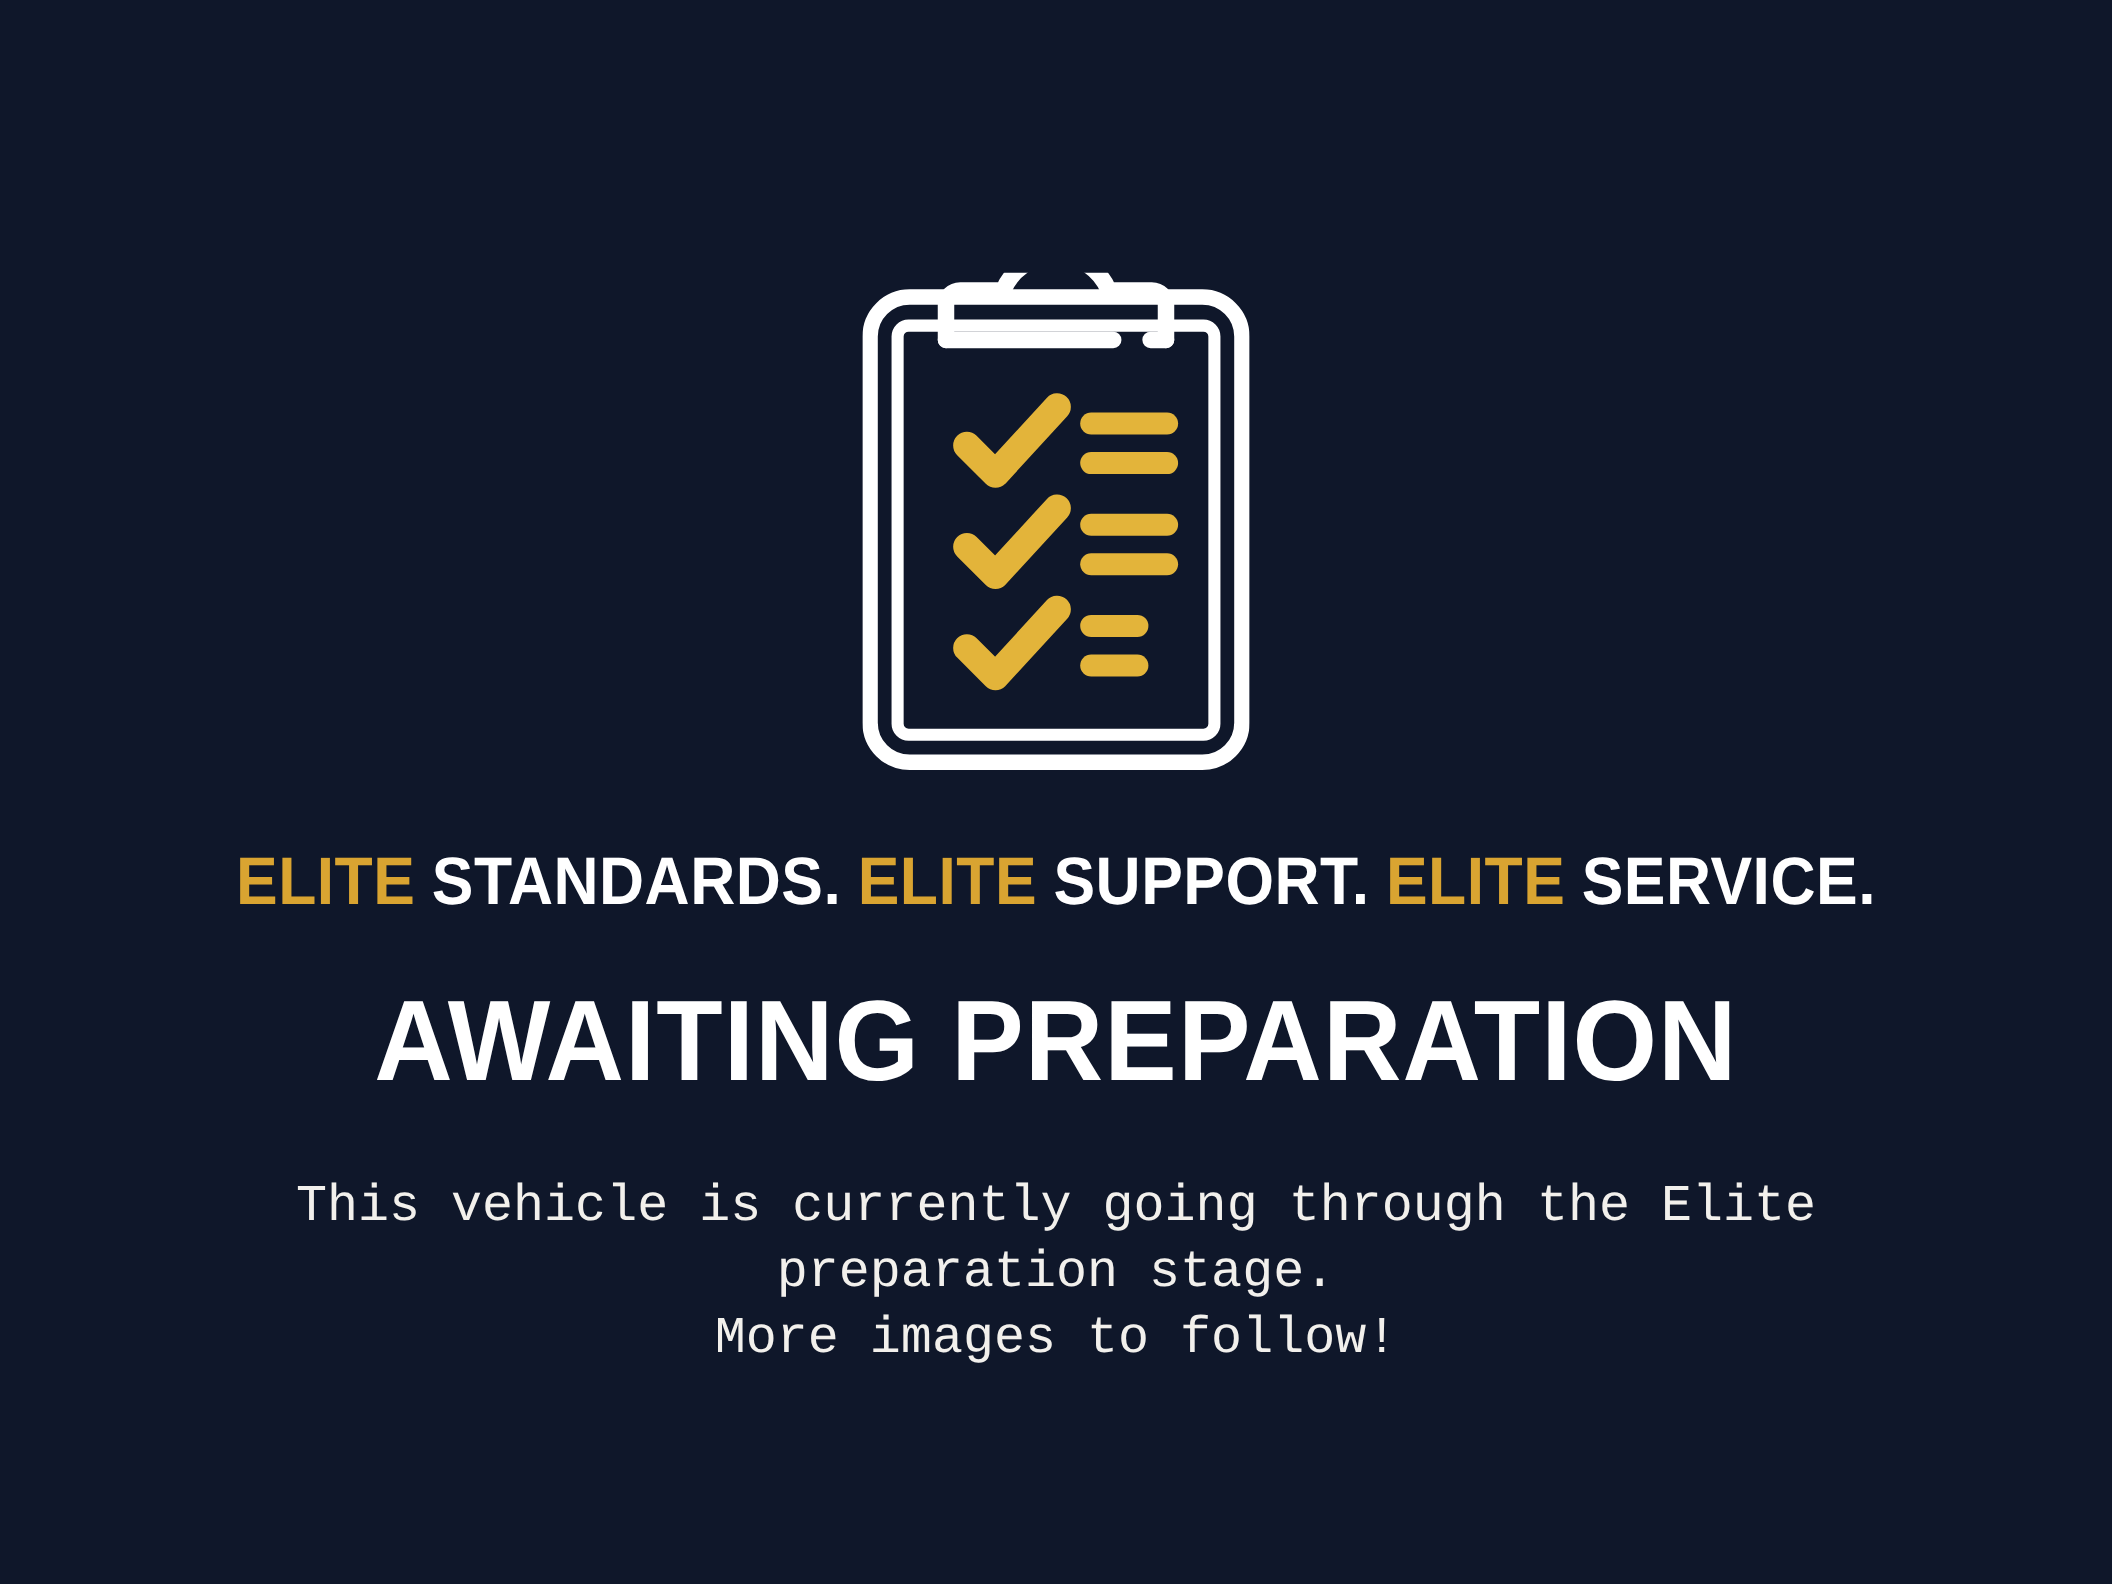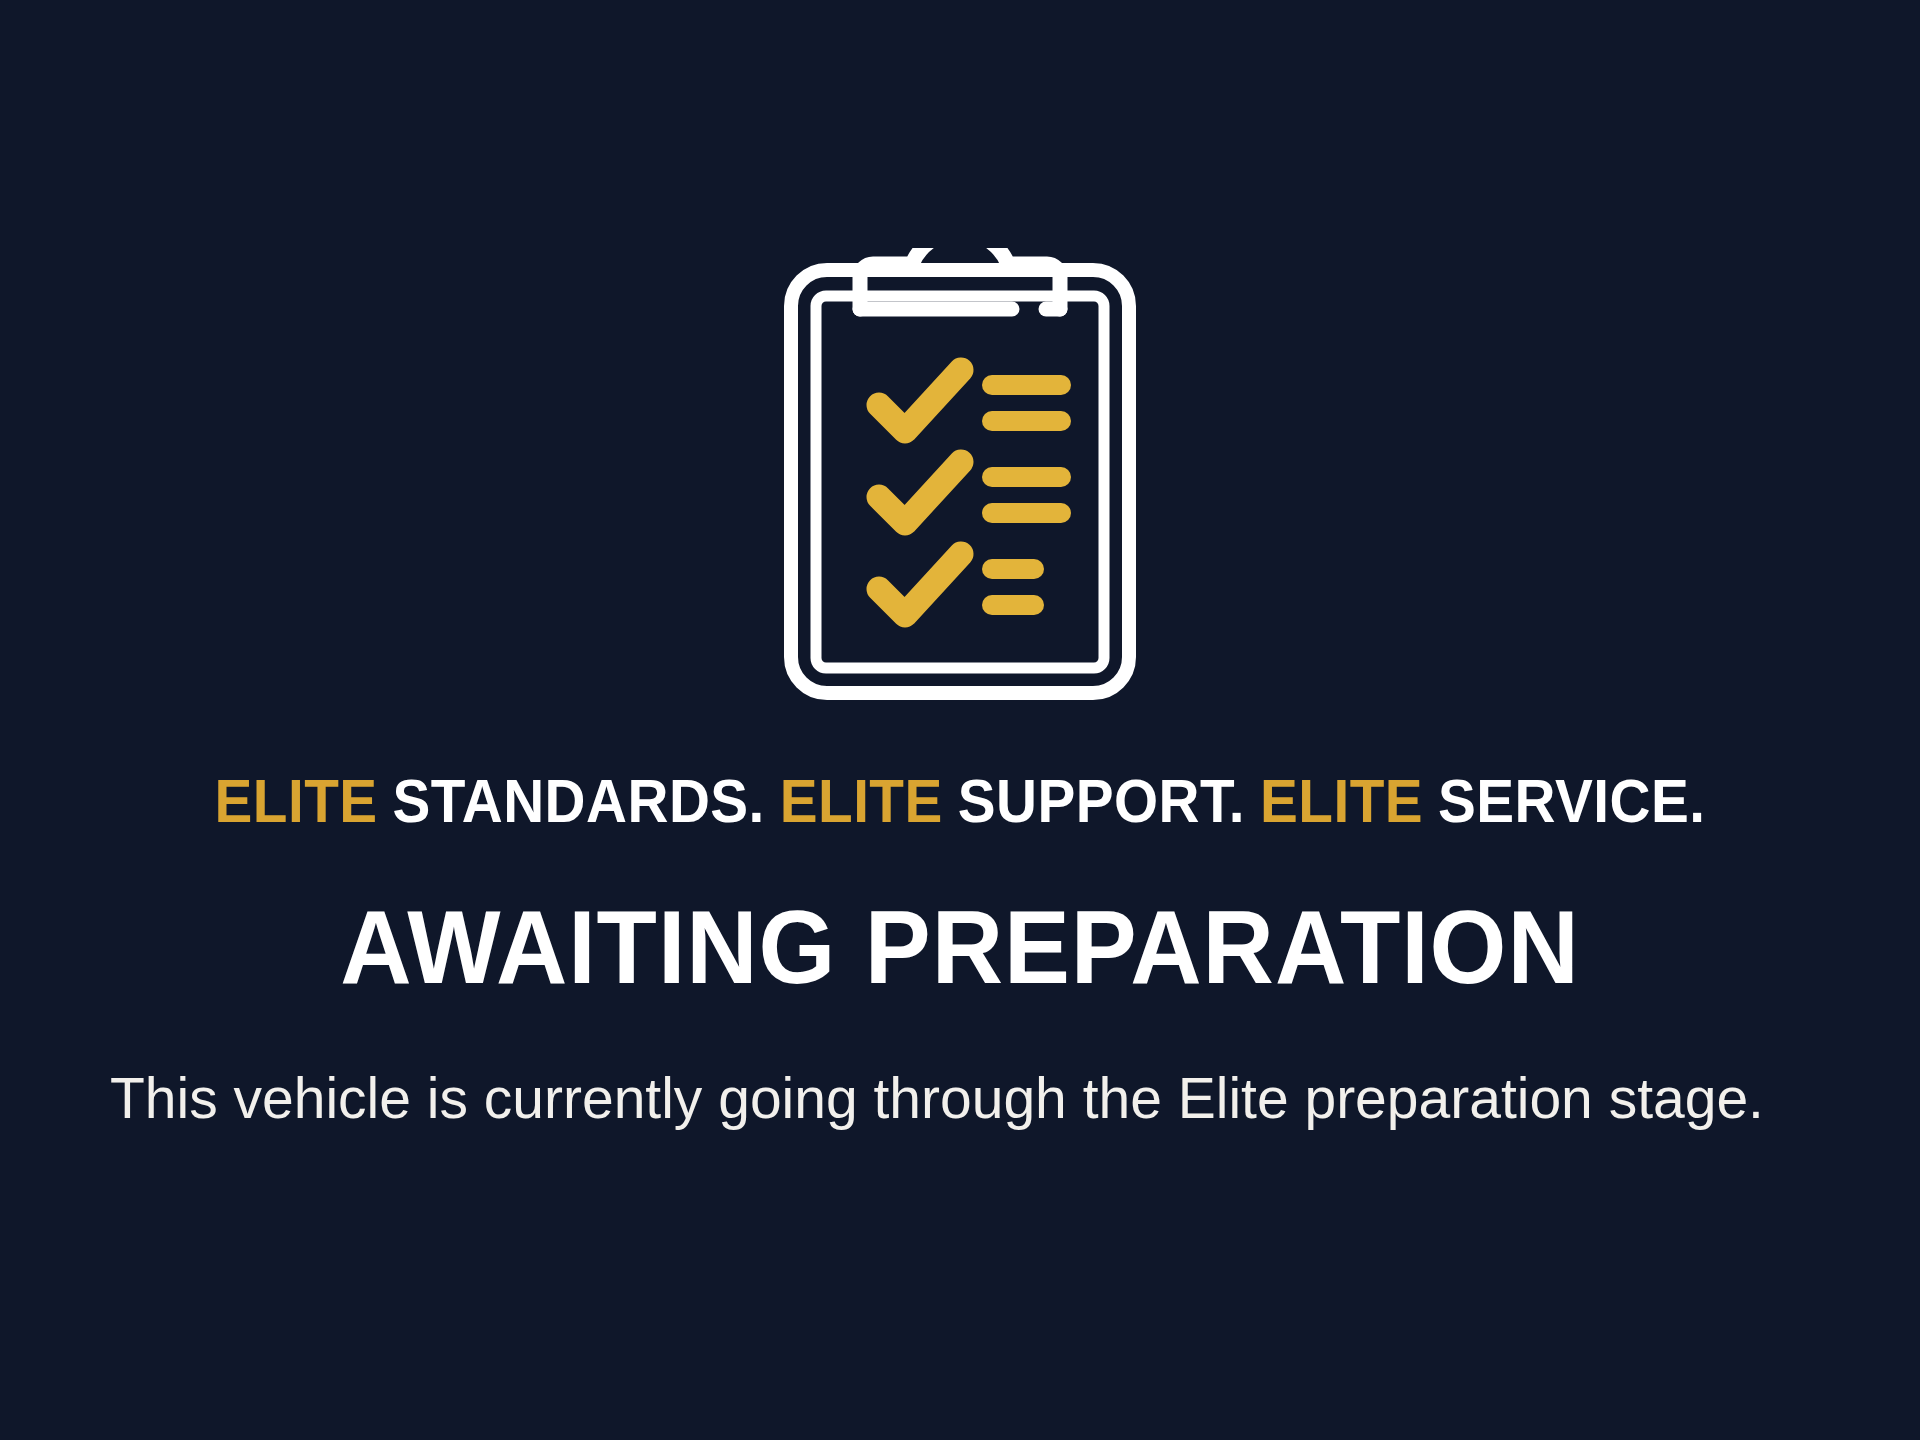--- a/index.html
+++ b/index.html
@@ -79,23 +79,24 @@
     transform-origin: center center;
   }
 
   
   #status-description {
     position: absolute;
     left: 50%;
     transform: translateX(-50%);
     top: 1068px;
     width: 1700px;
-    font-family: Liberation Sans, sans-serif;
+    text-align: center;
+    font-family: Liberation Mono, monospace;
     font-weight: 400;
-    font-size: 57px;
+    font-size: 47px;
     line-height: 60px;
     color: #f2f0ec;
   }
   #status-description .line { display: block; }
 </style>
 </head>
 <body>
 
 <div id="placeholder-card">
 
@@ -132,15 +133,16 @@
       <line x1="208" y1="357" x2="250" y2="357" stroke="#e3b43a" stroke-width="20" stroke-linecap="round"></line>
     </svg>
   </div>
 
   <div id="tagline"><span class="gold">ELITE</span><span class="sp"></span><span class="wht">STANDARDS.</span><span class="sp"></span><span class="gold">ELITE</span><span class="sp"></span><span class="wht">SUPPORT.</span><span class="sp"></span><span class="gold">ELITE</span><span class="sp"></span><span class="wht">SERVICE.</span></div>
 
   <div id="status-heading">AWAITING PREPARATION</div>
 
   <div id="status-description">
     <span class="line">This vehicle is currently going through the Elite preparation stage.</span>
+    <span class="line">More images to follow!</span>
   </div>
 
 </div>
 
 </body></html>

